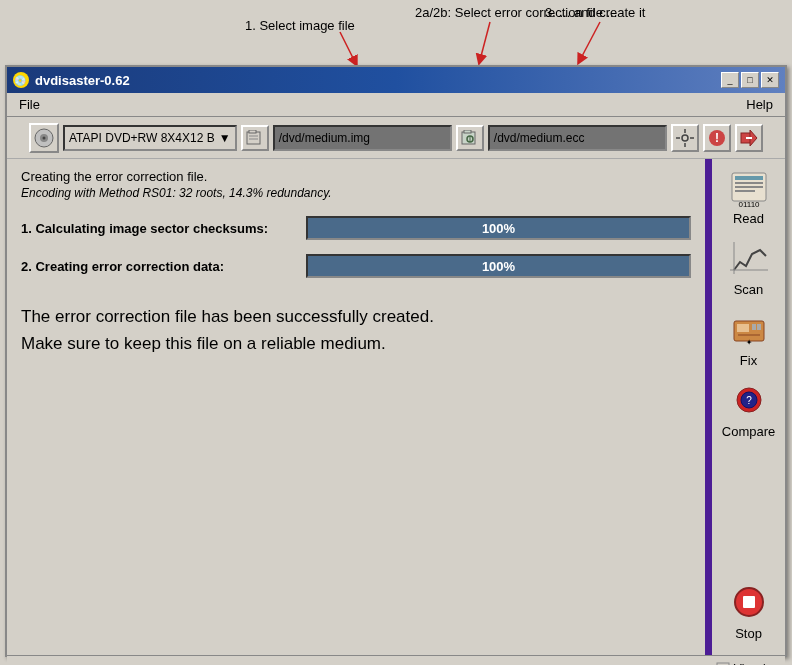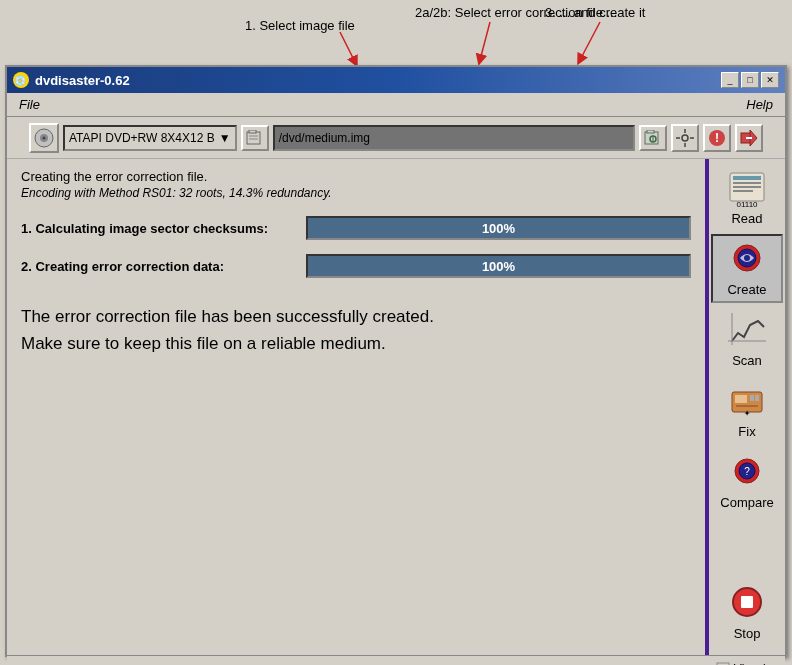--- a/index.html
+++ b/index.html
@@ -97,21 +97,20 @@
 
     
     .menubar {
       background: #d4d0c8;
       display: flex;
       align-items: center;
       justify-content: space-between;
       padding: 8px 4px;
       border-bottom: 1px solid #888;
       height: 24px;
-      font-style: italic;
     }
 
     .menu-item {
       padding: 2px 8px;
       cursor: pointer;
       font-size: 13px;
     }
 
     
     .toolbar {
@@ -260,21 +259,21 @@
       font-size: 17px;
       color: #000;
       margin-top: 25px;
       line-height: 1.6;
     }
 
     
     .sidebar {
       width: 80px;
       background: #d4d0c8;
-      border-left: 4px solid #4c1d95;
+      border-left: 7px solid #4c1d95;
       display: flex;
       flex-direction: column;
       align-items: center;
       padding: 4px 0;
       gap: 2px;
     }
 
     .sidebar-btn {
       width: 72px;
       display: flex;
@@ -399,20 +398,23 @@
 
     <div class="file-select-btn">
       <svg width="18" height="16" viewBox="0 0 18 16">
         <rect x="1" y="2" width="13" height="12" fill="#c8d4c8" stroke="#666" stroke-width="1"></rect>
         <rect x="3" y="0" width="7" height="3" fill="#c8d4c8" stroke="#666" stroke-width="1"></rect>
         <circle cx="9" cy="9" r="3" fill="none" stroke="#446644" stroke-width="1.5"></circle>
         <line x1="9" y1="6" x2="9" y2="12" stroke="#446644" stroke-width="1"></line>
       </svg>
     </div>
 
+    <div class="file-field">
+      <span>/dvd/medium.ecc</span>
+    </div>
 
     <div class="tool-icon-btn">
       <svg width="18" height="18" viewBox="0 0 18 18">
         <circle cx="9" cy="9" r="3" fill="none" stroke="#444" stroke-width="1.5"></circle>
         <line x1="9" y1="0" x2="9" y2="4" stroke="#444" stroke-width="1.5"></line>
         <line x1="9" y1="14" x2="9" y2="18" stroke="#444" stroke-width="1.5"></line>
         <line x1="0" y1="9" x2="4" y2="9" stroke="#444" stroke-width="1.5"></line>
         <line x1="14" y1="9" x2="18" y2="9" stroke="#444" stroke-width="1.5"></line>
       </svg>
     </div>
@@ -468,31 +470,20 @@
             <rect x="5" y="5" width="28" height="4" fill="#6699aa"></rect>
             <rect x="5" y="11" width="28" height="2" fill="#888"></rect>
             <rect x="5" y="15" width="28" height="2" fill="#888"></rect>
             <rect x="5" y="19" width="20" height="2" fill="#888"></rect>
             <text x="19" y="36" text-anchor="middle" font-size="8" fill="#000">01110</text>
           </svg>
         </div>
         <span class="sidebar-label">Read</span>
       </div>
 
-      <div class="sidebar-btn active">
-        <div class="sidebar-icon">
-          <svg width="38" height="36" viewBox="0 0 38 36">
-            <circle cx="19" cy="16" r="13" fill="#cc2222" stroke="#882222" stroke-width="1"></circle>
-            <circle cx="19" cy="16" r="9" fill="#222288" stroke="#111166" stroke-width="1"></circle>
-            <path d="M12,16 Q19,8 26,16 Q19,24 12,16 Z" fill="white" opacity="0.7"></path>
-            <circle cx="19" cy="16" r="3" fill="#222288"></circle>
-          </svg>
-        </div>
-        <span class="sidebar-label">Create</span>
-      </div>
 
       <div class="sidebar-btn">
         <div class="sidebar-icon">
           <svg width="38" height="36" viewBox="0 0 38 36">
             <polyline points="4,28 10,20 16,24 22,12 30,8 36,14" fill="none" stroke="#444" stroke-width="2"></polyline>
             <line x1="0" y1="28" x2="38" y2="28" stroke="#888" stroke-width="1"></line>
             <line x1="4" y1="0" x2="4" y2="32" stroke="#888" stroke-width="1"></line>
           </svg>
         </div>
         <span class="sidebar-label">Scan</span>

